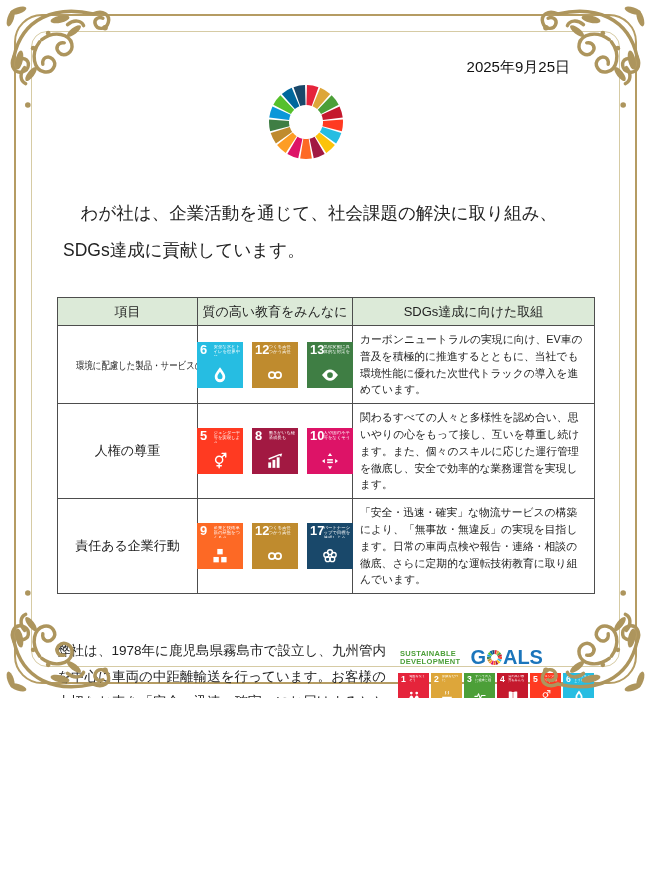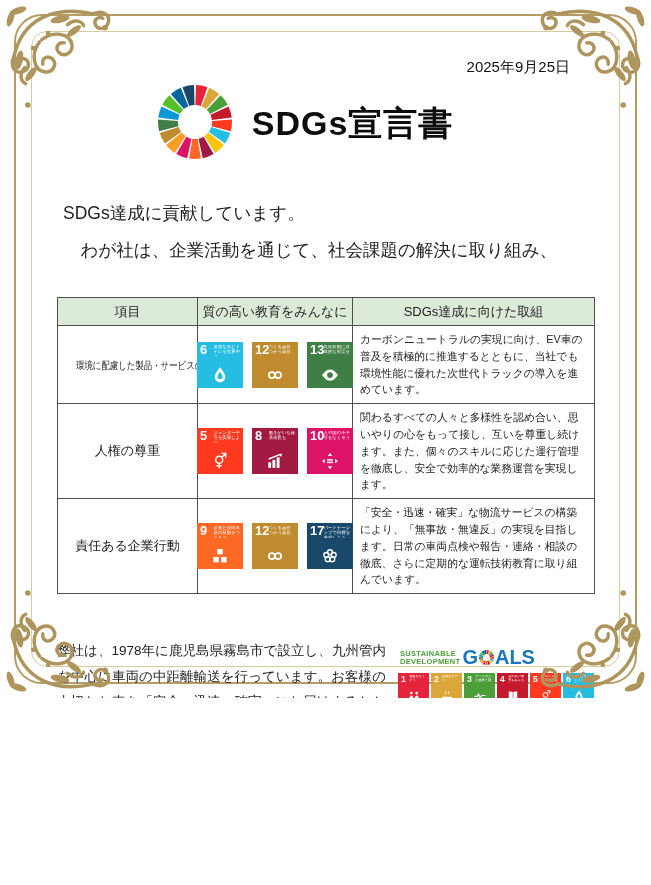--- a/index.html
+++ b/index.html
@@ -35,21 +35,21 @@
   td.item-cell{text-align:center; vertical-align:middle; font-size:13px; color:#222;}
   td.item-cell .squeeze{display:inline-block; font-size:10.5px; white-space:nowrap; transform:scaleX(0.8); transform-origin:center;}
   td.goals-cell{vertical-align:middle;}
   .goals-wrap{display:flex; gap:9px; justify-content:center; align-items:center;}
   td.init-cell{vertical-align:middle; padding:5px 7px; font-size:10.8px; line-height:16.8px; color:#222;}
   tr.r1{height:73px;} tr.r2{height:73px;} tr.r3{height:69px;}
 
   .footer{margin-top:44px; display:flex; gap:12px;}
   .footer-text{width:336px; font-size:13.5px; line-height:25.5px; text-align:justify; color:#222;}
   .poster{width:200px; margin-top:8px;}
-  .poster-head{display:flex; align-items:center; gap:2px; padding-left:2px;}
+  .poster-head{display:flex; align-items:center; gap:10px; padding-left:2px;}
   .poster-small{font-size:7.5px; line-height:8px; font-weight:bold; letter-spacing:.3px; color:#4C9F38;}
   .goals-word{display:flex; align-items:center; font-weight:bold; font-size:20px; letter-spacing:0; color:#1B75BB;}
   .goals-word .wheel-o{margin:0 1px; display:flex;}
   .mini-grid{margin-top:4px; display:grid; grid-template-columns:repeat(6,31px); gap:2px;}
   .mini-wheel-cell{width:31px; height:31px; background:#fff; display:flex; align-items:center; justify-content:center;}
 
   
   .sdg-tile{position:relative; overflow:hidden; flex:0 0 auto;}
   .tile-num{position:absolute; top:2px; left:3px; line-height:1; font-weight:bold; color:#fff;}
   .tile-label{position:absolute; color:#fff; text-align:left; word-break:break-all; overflow:hidden;}
@@ -178,27 +178,26 @@
             <path d="M 57.90 99.37 A 50 50 0 0 1 42.10 99.37 L 46.37 72.71 A 23 23 0 0 0 53.63 72.71 Z" fill="#FD6925"></path>
             <path d="M 39.53 98.89 A 50 50 0 0 1 24.80 93.19 L 38.41 69.87 A 23 23 0 0 0 45.18 72.49 Z" fill="#DD1367"></path>
             <path d="M 22.57 91.81 A 50 50 0 0 1 10.90 81.17 L 32.01 64.34 A 23 23 0 0 0 37.38 69.23 Z" fill="#FD9D24"></path>
             <path d="M 9.32 79.08 A 50 50 0 0 1 2.28 64.94 L 28.05 56.87 A 23 23 0 0 0 31.29 63.38 Z" fill="#BF8B2E"></path>
             <path d="M 1.57 62.42 A 50 50 0 0 1 0.11 46.69 L 27.05 48.48 A 23 23 0 0 0 27.72 55.71 Z" fill="#3F7E44"></path>
             <path d="M 0.35 44.08 A 50 50 0 0 1 4.67 28.89 L 29.15 40.29 A 23 23 0 0 0 27.16 47.28 Z" fill="#0A97D9"></path>
             <path d="M 5.84 26.55 A 50 50 0 0 1 15.36 13.94 L 34.07 33.41 A 23 23 0 0 0 29.69 39.21 Z" fill="#56C02B"></path>
             <path d="M 17.29 12.18 A 50 50 0 0 1 30.72 3.87 L 41.13 28.78 A 23 23 0 0 0 34.96 32.60 Z" fill="#00689D"></path>
             <path d="M 33.16 2.92 A 50 50 0 0 1 48.69 0.02 L 49.40 27.01 A 23 23 0 0 0 42.26 28.34 Z" fill="#19486A"></path>
           </svg></div>
-      <div class="doc-title">SDGs宣言書</div>
     </div>
 
 
     <div class="intro">
+      <div>　わが社は、企業活動を通じて、社会課題の解決に取り組み、</div>
       <div>SDGs達成に貢献しています。</div>
-      <div>　わが社は、企業活動を通じて、社会課題の解決に取り組み、</div>
     </div>
 
     <table class="decl-table">
       <colgroup>
           <col class="c1">
           <col class="c2">
           <col class="c3">
         </colgroup>
       <thead>
         <tr>

